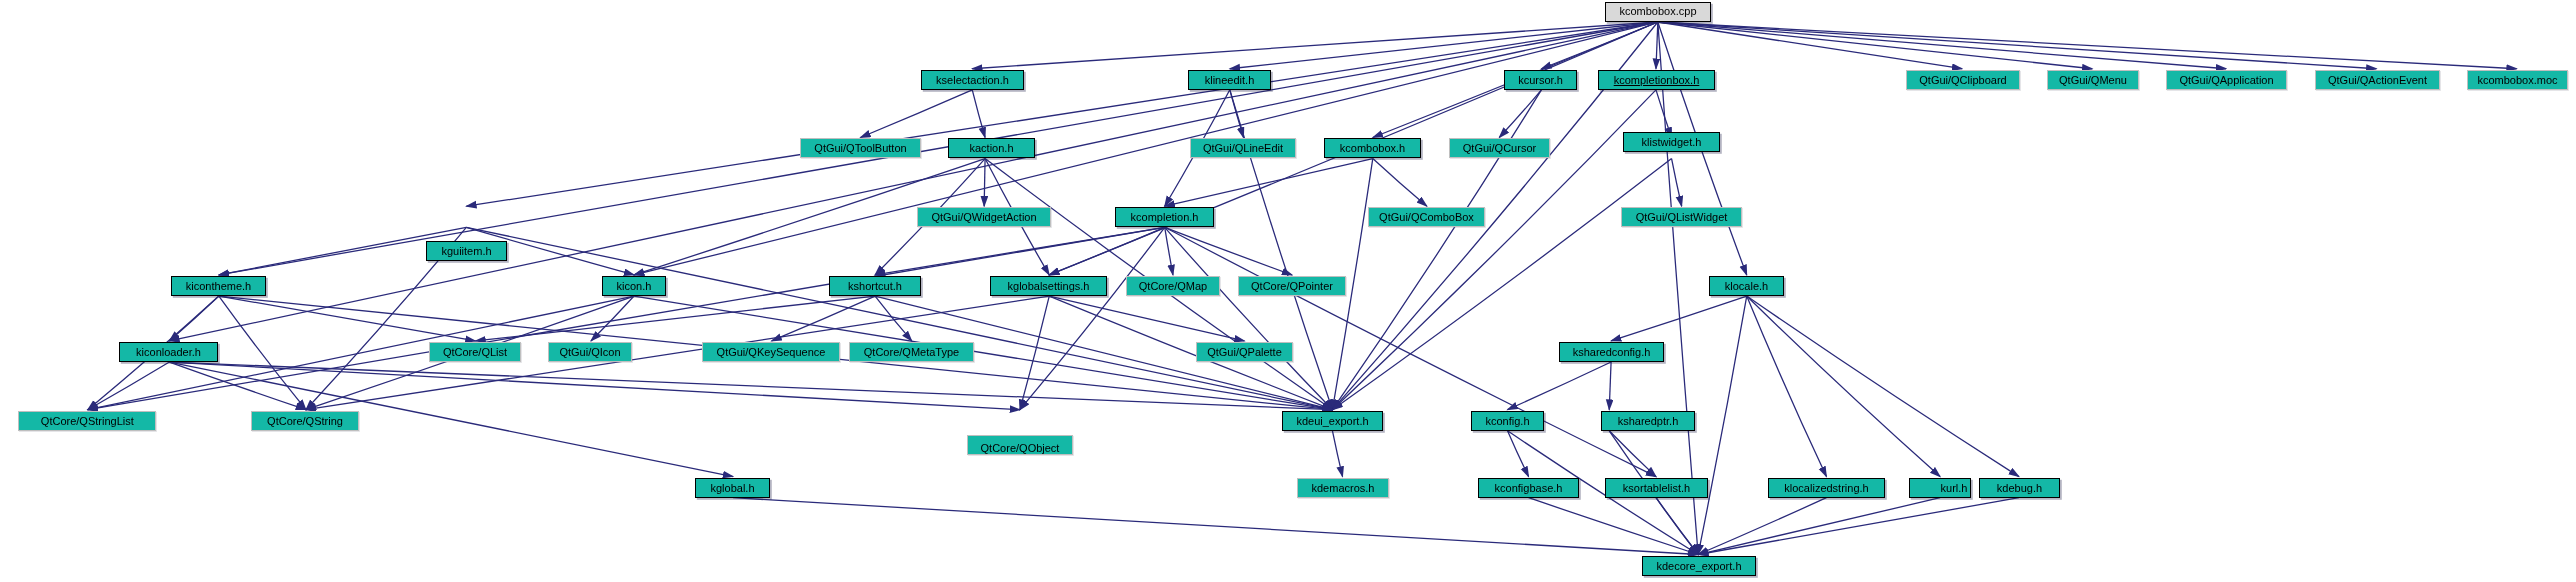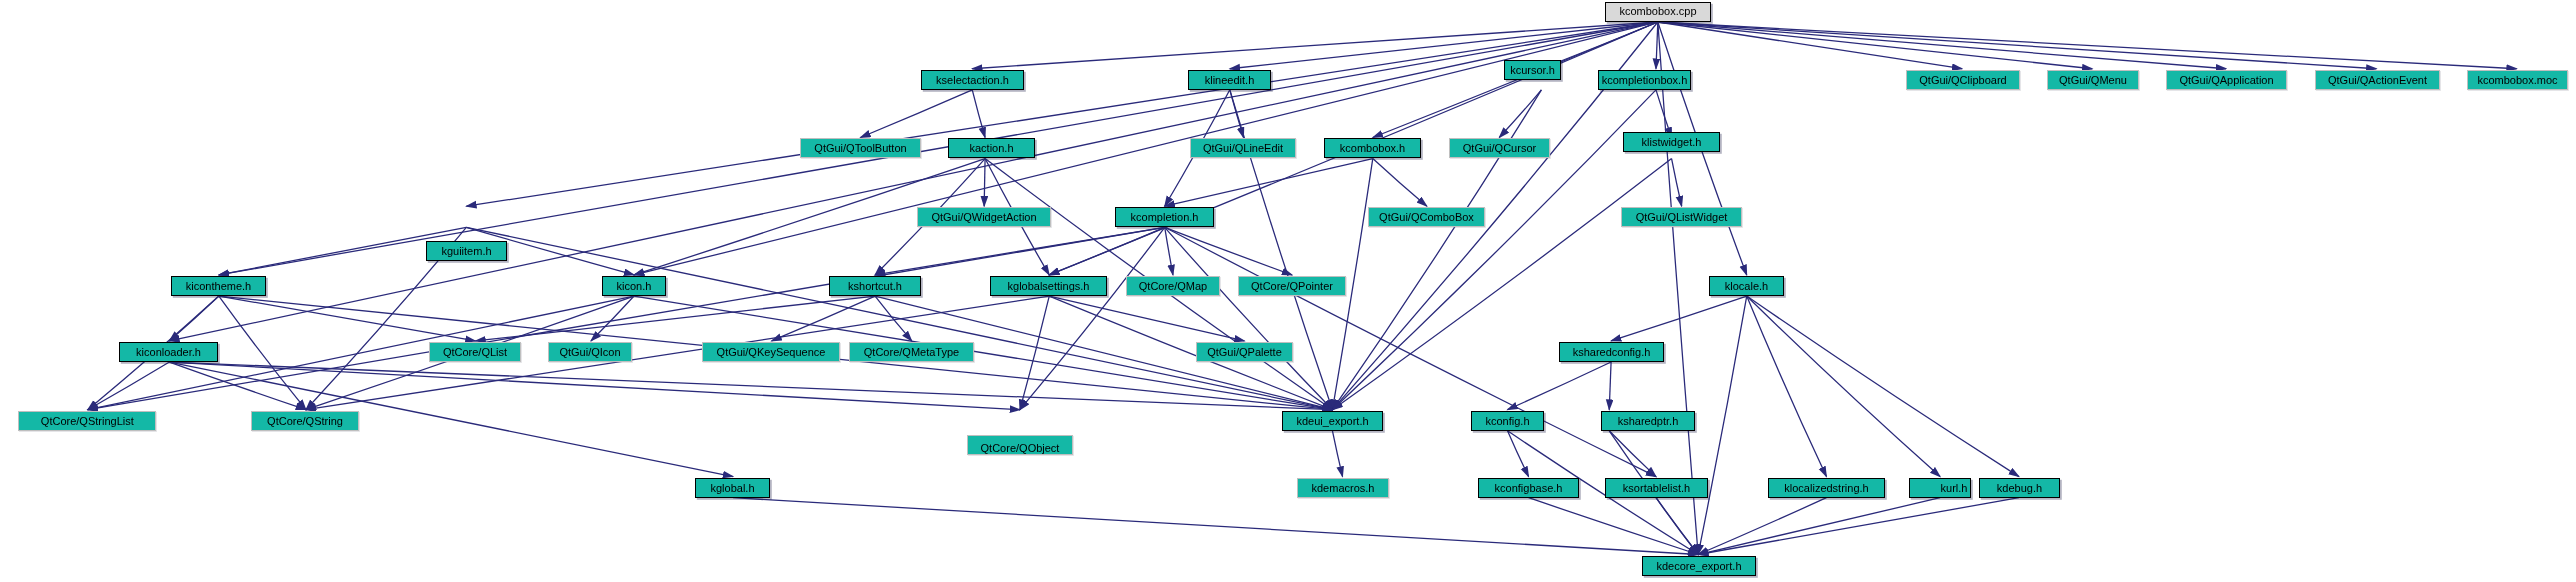--- a/index.html
+++ b/index.html
@@ -162,24 +162,24 @@
   <div id="nodes">
       <div class="node root" style="left: 1605px; top: 1.8px; width: 106px;">
         <span class="label">kcombobox.cpp</span>
       </div>
       <div class="node local" style="left: 921px; top: 70px; width: 103px;">
         <span class="label">kselectaction.h</span>
       </div>
       <div class="node local" style="left: 1188px; top: 70px; width: 83px;">
         <span class="label">klineedit.h</span>
       </div>
-      <div class="node local" style="left: 1504px; top: 60px; width: 57px;">
+      <div class="node local" style="left: 1504px; top: 70px; width: 73px;">
         <span class="label">kcursor.h</span>
       </div>
-      <div class="node local" style="left: 1598px; top: 70px; width: 93px;">
+      <div class="node local" style="left: 1598px; top: 70px; width: 117px; text-decoration: underline;">
         <span class="label">kcompletionbox.h</span>
       </div>
       <div class="node ext" style="left: 1906px; top: 70px; width: 114px;">
         <span class="label">QtGui/QClipboard</span>
       </div>
       <div class="node ext" style="left: 2047px; top: 70px; width: 92px;">
         <span class="label">QtGui/QMenu</span>
       </div>
       <div class="node ext" style="left: 2166px; top: 70px; width: 121px;">
         <span class="label">QtGui/QApplication</span>

